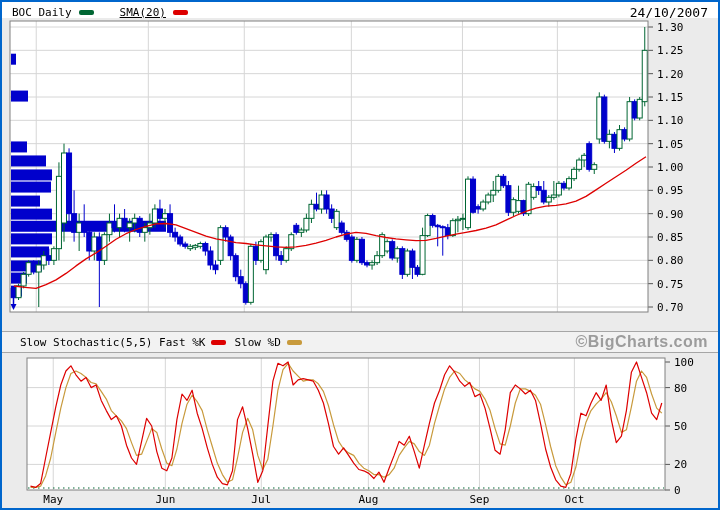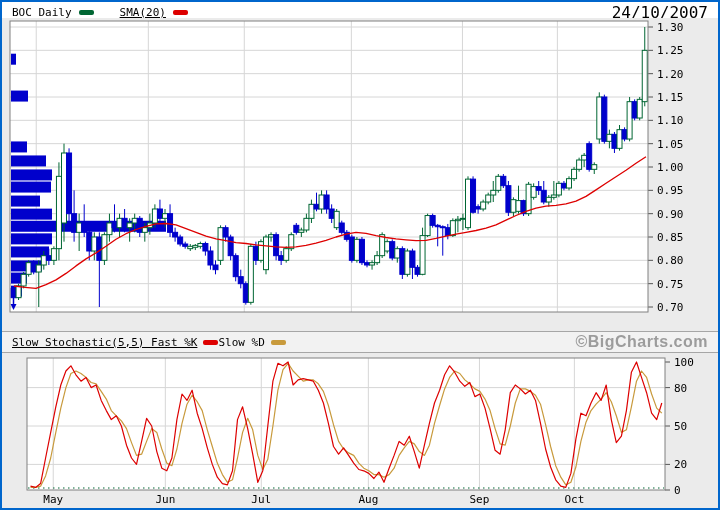--- a/index.html
+++ b/index.html
@@ -7,28 +7,28 @@
          border:2px solid #0066CC;background:#EBEBEB;overflow:hidden;
          font-family:"DejaVu Sans Mono","Liberation Mono",monospace;}
   .header{position:absolute;left:0;top:0;width:716px;height:22px;box-sizing:border-box;
           background:#FFFFFF;border-bottom:2px solid #0066CC;
           display:flex;align-items:center;font-size:11px;color:#000;}
   .lgroup{display:flex;align-items:center;}
   .sw{display:inline-block;width:15px;height:5px;border-radius:2px;margin-left:7px;}
   .lbl-boc{margin-left:10px;}
   .lbl-sma{margin-left:26px;text-decoration:underline;}
   .lbl-vbp{margin-left:9px;}
-  .date{margin-left:auto;margin-right:10px;font-size:16px;}
+  .date{margin-left:auto;margin-right:10px;font-size:13px;}
   .section{position:absolute;left:0;background:#EBEBEB;}
   .main-sec{top:16px;width:716px;height:307px;}
   .strip{position:absolute;top:329px;left:0;width:716px;height:22px;box-sizing:border-box;
          background:#F2F2F2;border-top:1px solid #A6A6A6;border-bottom:1px solid #A6A6A6;
          display:flex;align-items:center;font-size:11px;color:#000;}
-  .strip .t1{margin-left:10px;text-decoration:underline;}
-  .strip .t2{text-align:center;}
+  .strip .t1{margin-left:18px;}
+  .strip .t2{margin-left:8px;text-align:center;}
   .copyright{margin-left:auto;margin-right:10px;
              font-family:"Liberation Sans","DejaVu Sans",sans-serif;
              font-weight:bold;font-size:16px;color:#9C9C9C;letter-spacing:0.5px;}
   .stoch-sec{top:351px;width:716px;height:155px;margin-left:17px;}
   svg{display:block;}
   svg text{font-family:"DejaVu Sans Mono","Liberation Mono",monospace;font-size:11px;fill:#000;}
 </style>
 </head>
 <body>
 

